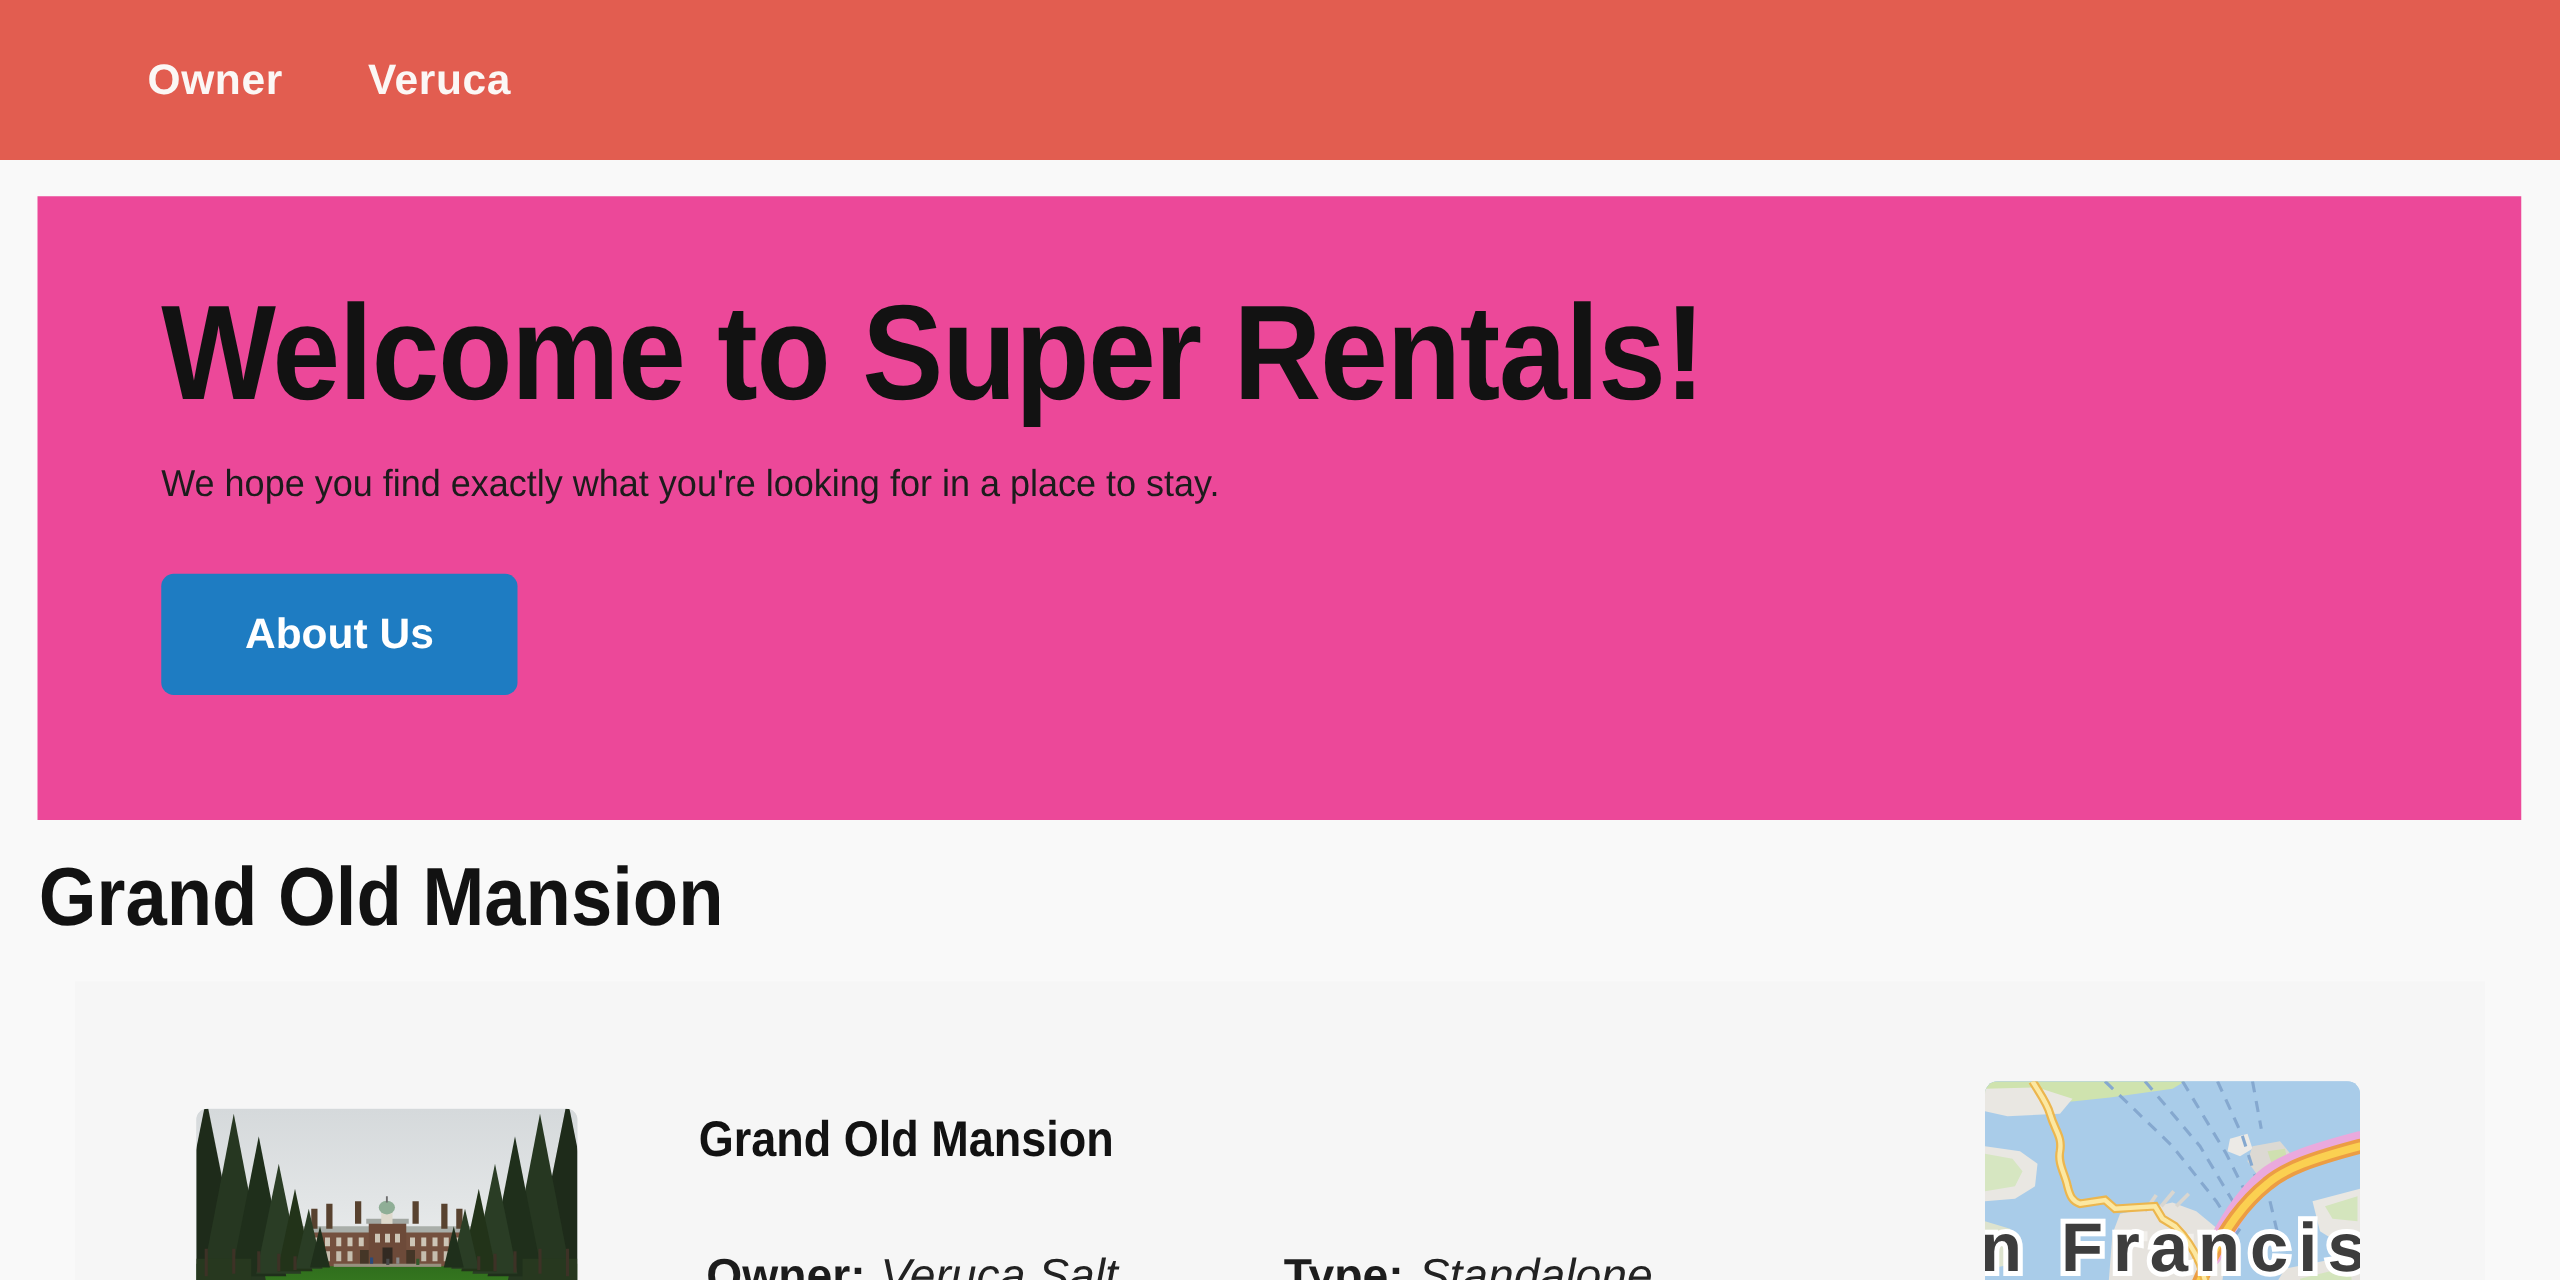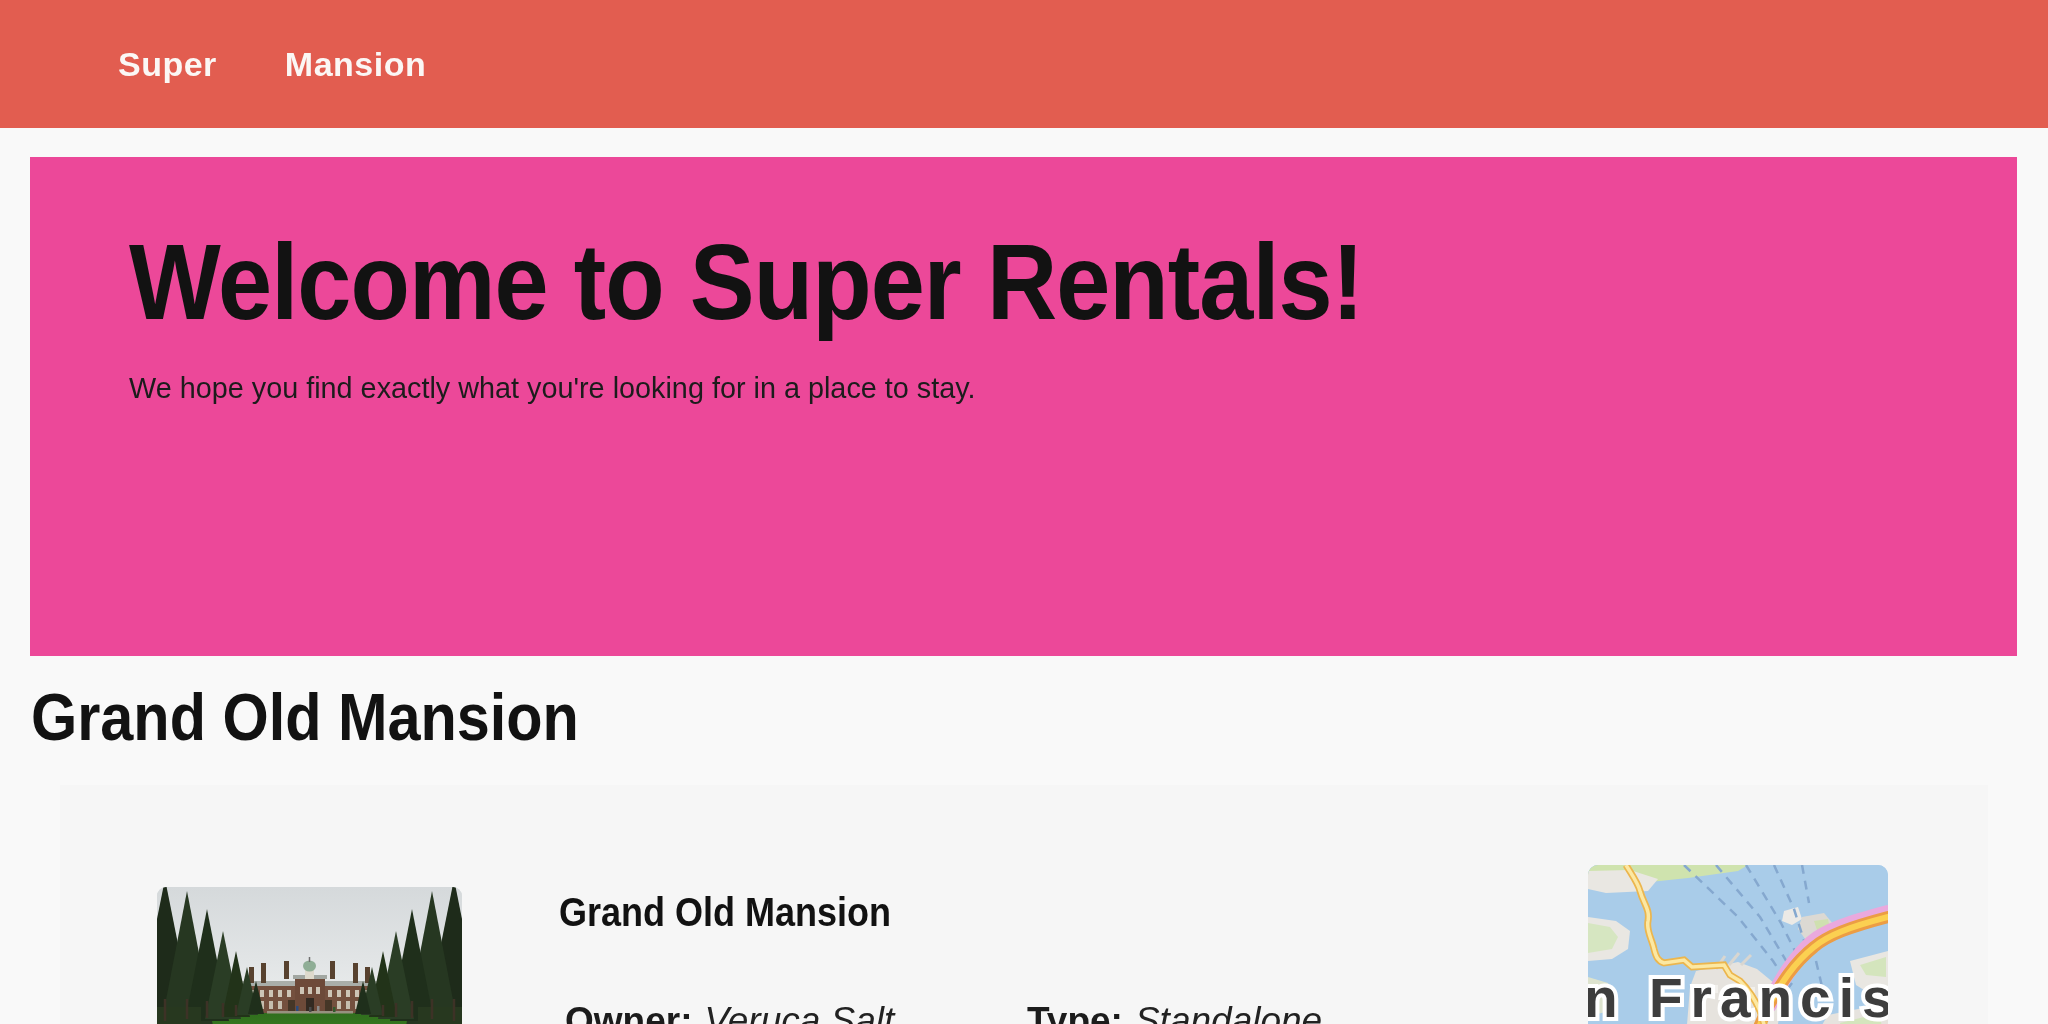--- a/index.html
+++ b/index.html
@@ -149,28 +149,29 @@
     overflow: hidden;
     background: #a9cce9;
   }
   .rental-map svg { display: block; }
 </style>
 </head>
 <body>
 
 <nav class="menu">
   <div class="nav-links">
-    <a class="nav-link first">Super</a>
-    <a class="nav-link second">Mansion</a>
+    <a class="nav-link first">Owner</a>
+    <a class="nav-link second">Veruca</a>
   </div>
 </nav>
 
 <section class="jumbo">
   <h1 class="hero-title">Welcome to Super Rentals!</h1>
   <p class="hero-sub">We hope you find exactly what you're looking for in a place to stay.</p>
+  <button class="cta-button">About Us</button>
 </section>
 
 <h2 class="rental-heading">Grand Old Mansion</h2>
 
 <article class="rental-card">
 
   <button class="rental-photo">
     <svg width="305" height="270" viewBox="0 0 305 270" xmlns="http://www.w3.org/2000/svg">
       <defs>
         <linearGradient id="sky" x1="0" y1="0" x2="0" y2="1">

